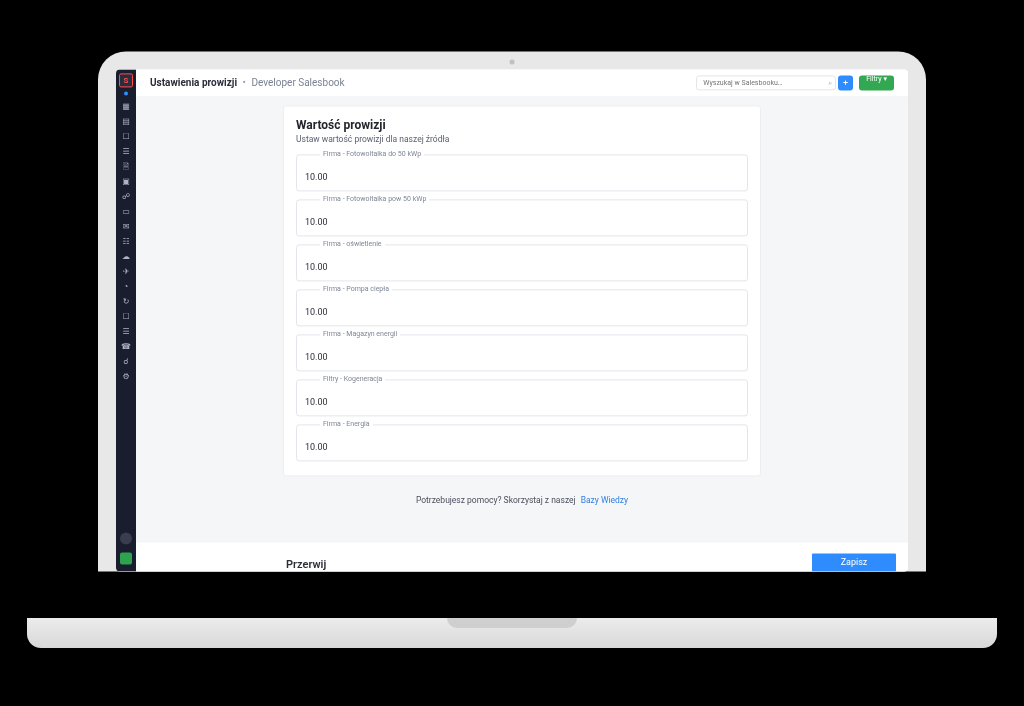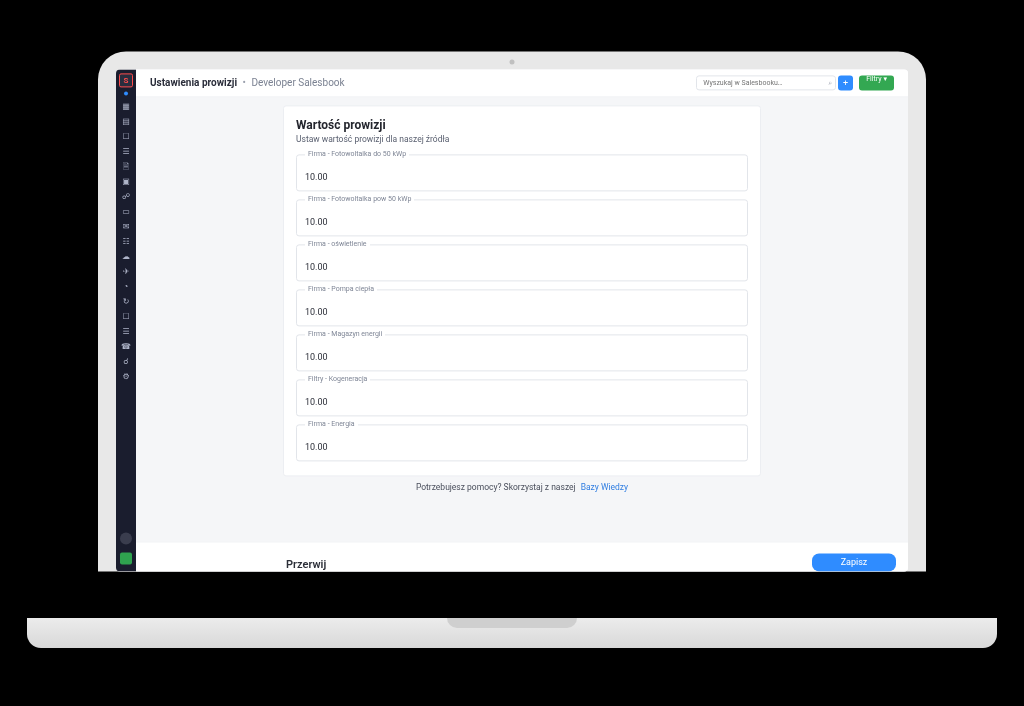--- a/index.html
+++ b/index.html
@@ -66,30 +66,30 @@
 .search-icon { margin-left:-14px; font-size:7px; color:#9aa0ad; pointer-events:none; }
 .add-btn { width:15px; height:15px; background:#2f8cff; color:#fff; border-radius:3px; font-size:9px; display:flex; align-items:center; justify-content:center; cursor:pointer;}
 .filter-btn { height:15px; padding:0 7px; background:#33a852; color:#fff; border-radius:3px; font-size:7px; display:flex; align-items:flex-start; gap:2px; cursor:pointer;}
 
 .content { flex:1; overflow:auto; display:flex; flex-direction:column; align-items:center; padding:8px 0 0; }
 .card { width:478px; background:#fff; border:1px solid #eceef2; border-radius:3px; padding:12px 12px 14px; }
 .card h2 { font-size:12px; font-weight:700; color:#24262e; }
 .card .subtitle { font-size:8.5px; color:#5a6070; margin-top:2px; margin-bottom:10px; }
 .field-group { position:relative; margin-bottom:8px; border:1px solid #e2e5ea; border-radius:3px; padding:10px 8px 6px; background:#fff; }
 .field-group:last-child { margin-bottom:0; }
-.field-label { position:absolute; top:-5px; left:8px; background:#fff; padding:0 3px; font-size:7px; color:#7f8696; }
+.field-label { position:absolute; top:-5px; left:23px; background:#fff; padding:0 3px; font-size:7px; color:#7f8696; }
 .field-input { border:none; outline:none; width:100%; font-size:9px; color:#2b2e38; }
 
-.help { font-size:8.5px; color:#4a4f5c; text-align:left; margin:6px 0 10px; }
+.help { font-size:8.5px; color:#4a4f5c; text-align:left; margin:19px 0 10px; }
 .help a { color:#2f7de1; text-decoration:none; margin-left:3px; }
 
 .footer { height:30px; background:#fff; border-top:1px solid #eef0f3; display:flex; align-items:flex-end; padding:0 12px 0 150px; }
 .cancel-btn { background:none; border:none; font-size:11px; font-weight:600; color:#2c2f38; cursor:pointer; }
 .foot-spacer { flex:1; }
-.save-btn { min-width:84px; height:18px; background:#2f8cff; color:#fff; border:none; border-radius:7px; font-size:9px; cursor:pointer; }
+.save-btn { min-width:84px; height:18px; background:#2f8cff; color:#fff; border:none; border-radius:1px; font-size:9px; cursor:pointer; }
 </style>
 </head>
 <body>
 
 <div class="laptop">
   <div class="laptop-notch"></div>
   <div class="screen">
     <div class="app">
 
       <div class="sidebar">

